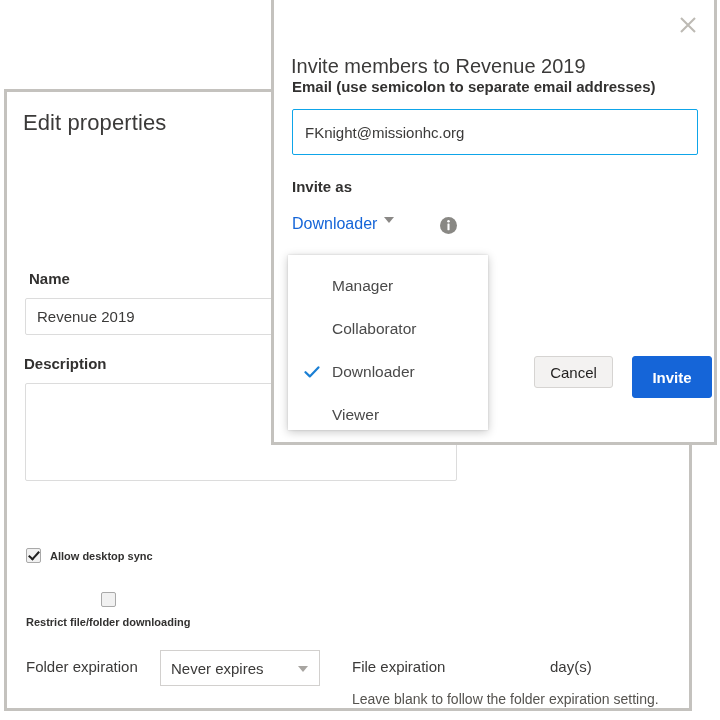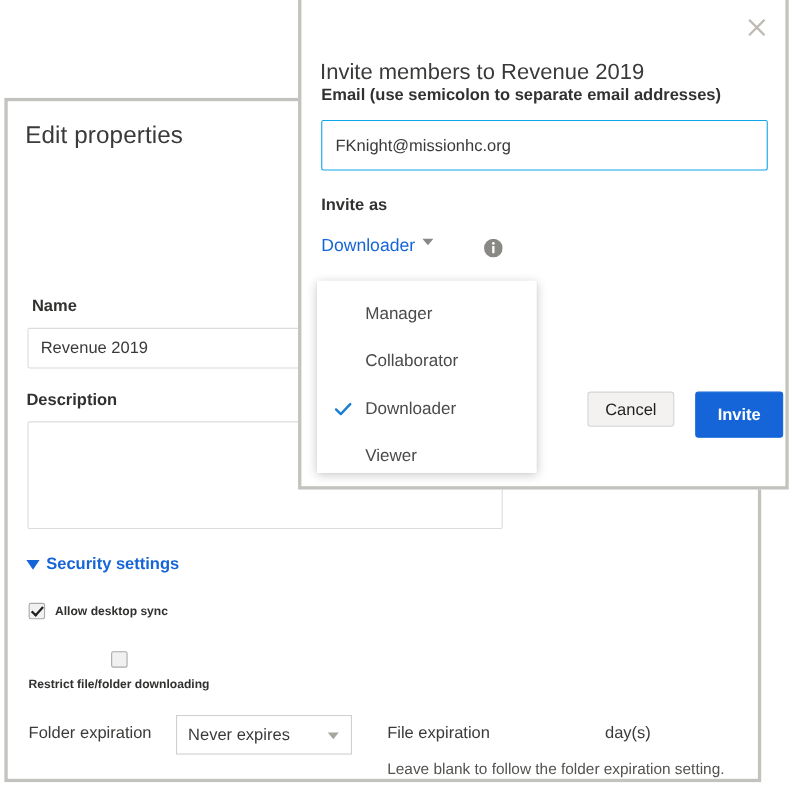--- a/index.html
+++ b/index.html
@@ -315,24 +315,20 @@
   <div id="edit-dialog-inner">
 
     <div class="edit-title">Edit properties</div>
 
     <div class="field-label" id="name-label">Name</div>
     <input id="name-input" type="text" value="Revenue 2019" style="">
 
     <div class="field-label" id="desc-label">Description</div>
     <textarea id="desc-input" placeholder="" style=""></textarea>
 
-    <div id="security-toggle">
-      <span class="caret-down"></span>
-      <span>Security settings</span>
-    </div>
 
     <div class="chk-row" id="chk-sync-row">
       <span class="chk-box checked"></span>
       <span>Allow desktop sync</span>
     </div>
 
     <div class="chk-row" id="chk-restrict-row">
       <span class="chk-box"></span>
       <span>Restrict file/folder downloading</span>
     </div>

